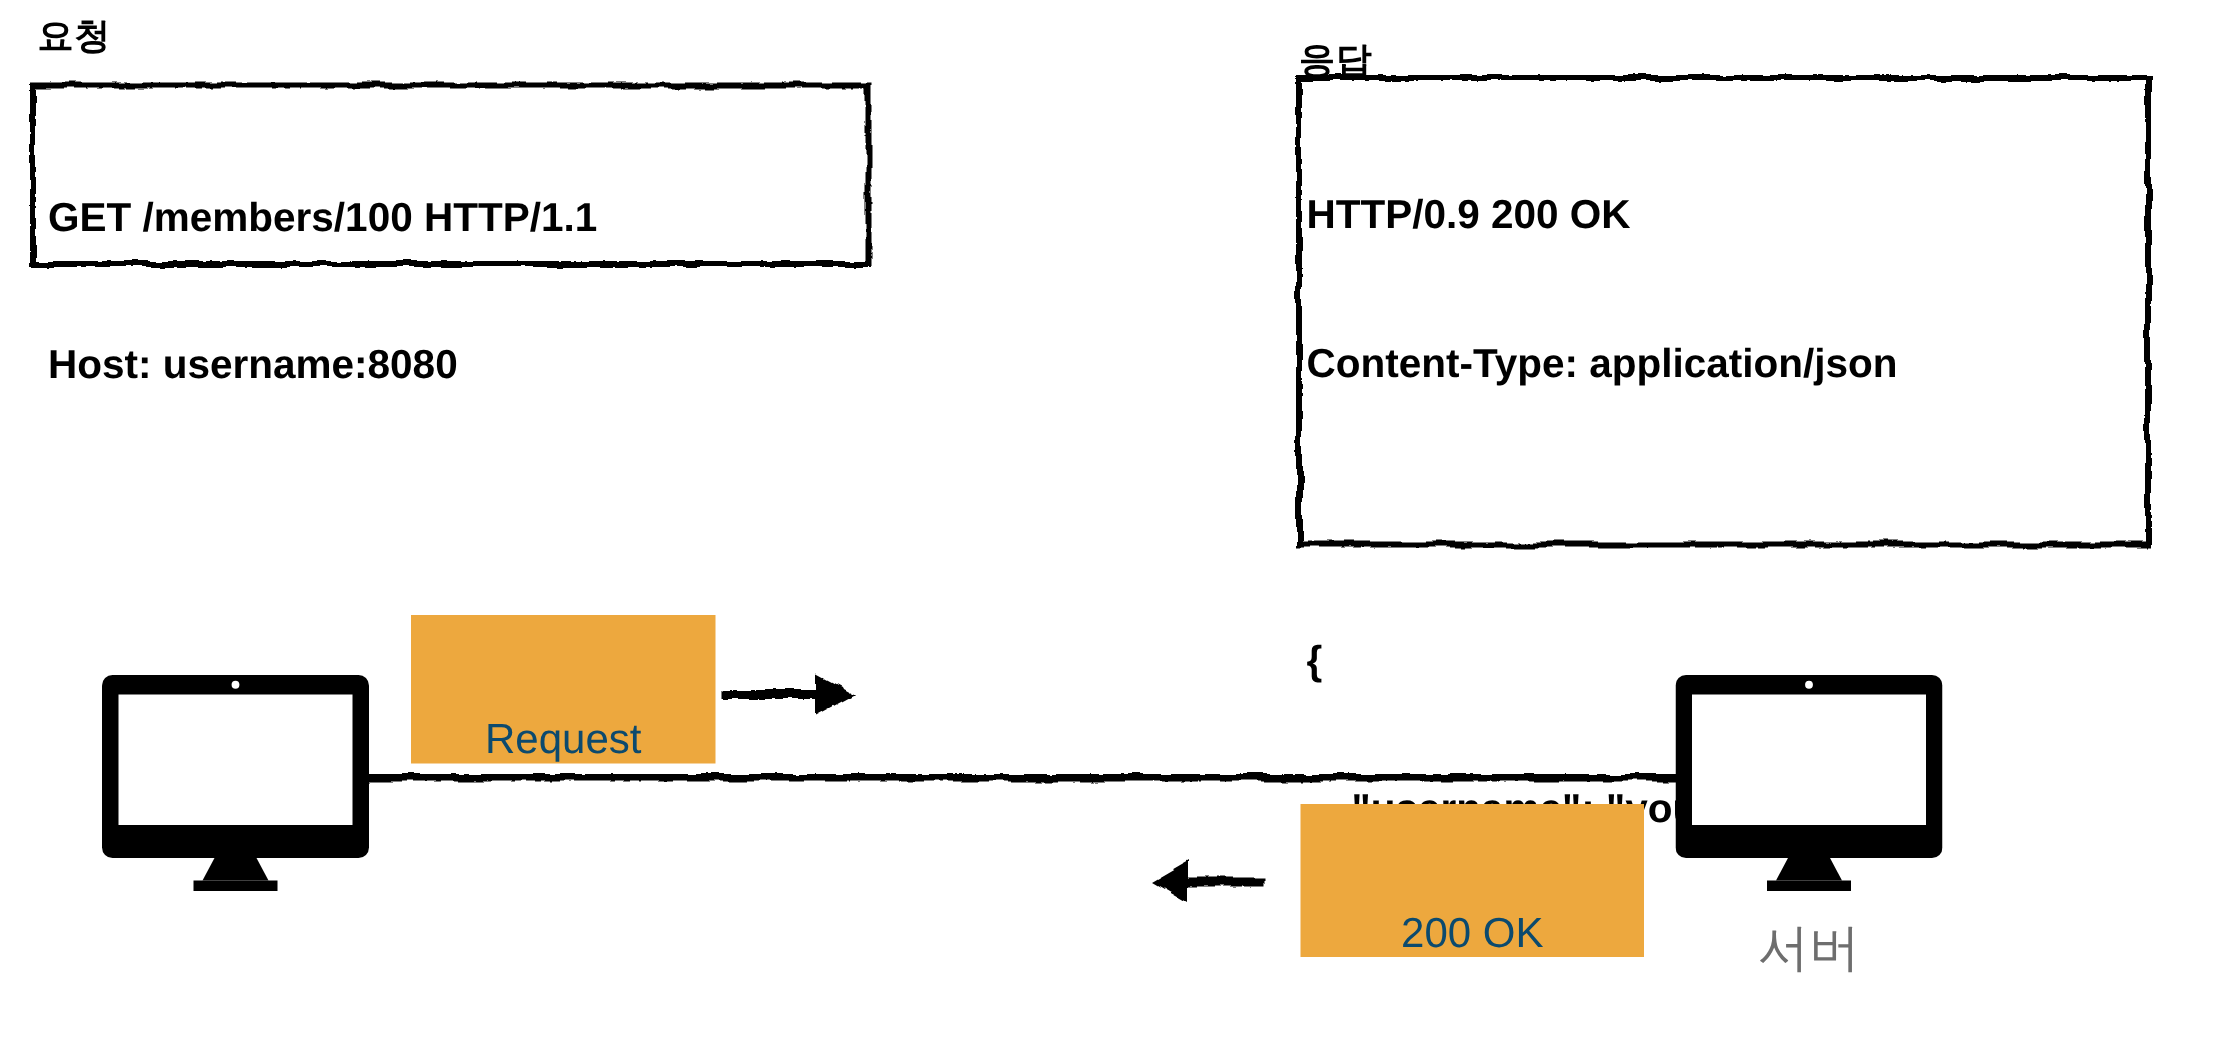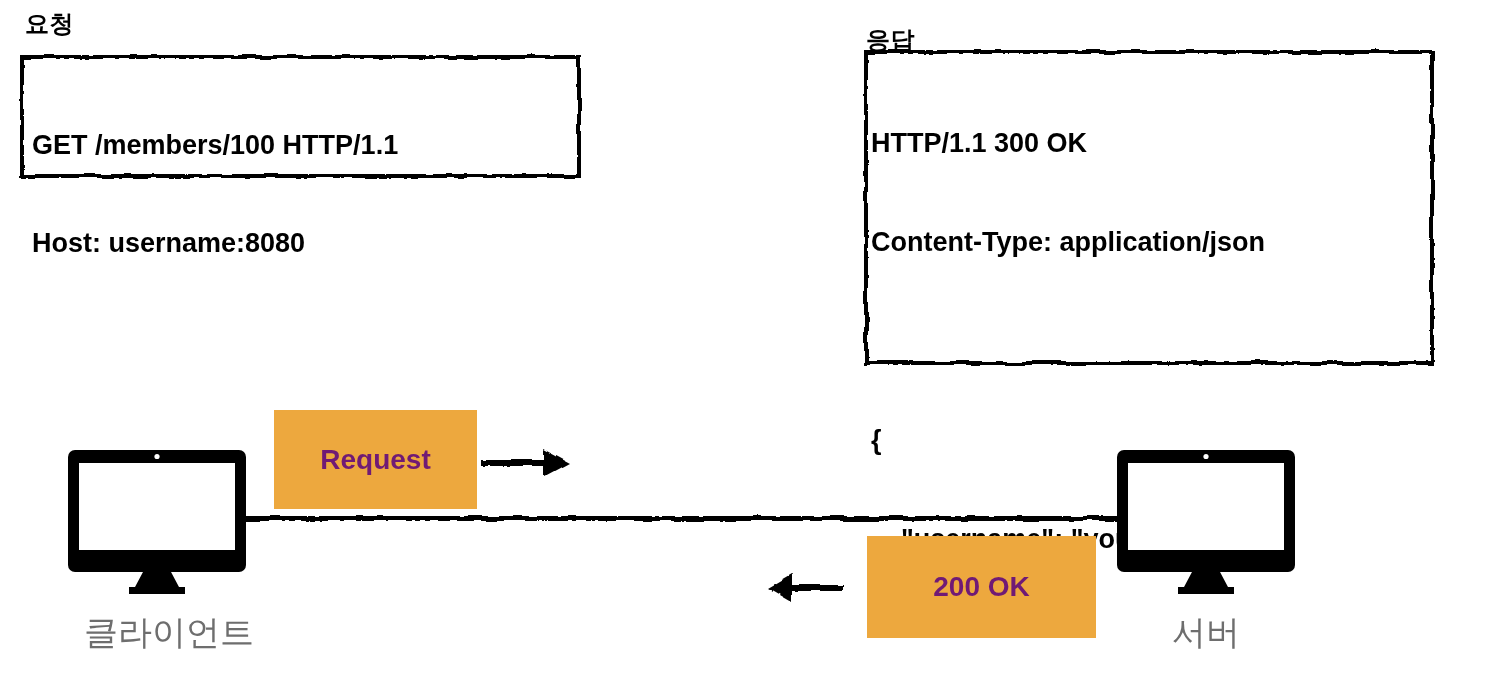--- a/index.html
+++ b/index.html
@@ -33,25 +33,25 @@
     color: #000;
     font-weight: bold;
     font-size: 27px;
     white-space: pre;
   }
   .code-line { line-height: 37px; min-height: 37px; }
   .request-code .code-line { line-height: 36px; min-height: 36px; }
 
   .badge {
     background: #EDA83E;
-    color: #701a75;
-    font-weight: bold;
+    color: #0c4a6e;
+    font-weight: normal;
     font-size: 28px;
     display: flex;
-    align-items: center;
+    align-items: flex-end;
     justify-content: center;
   }
 
   .conn-line {
     background: #000;
     filter: url(#roughen);
   }
 
   .host-label {
     color: #6E6E6E;
@@ -87,42 +87,41 @@
       <div class="code-line">GET /members/100 HTTP/1.1</div>
       <div class="code-line">Host: username:8080</div>
     </div>
   </div>
 
   <div class="abs panel-title" style="left:866px; top:24px;">응답</div>
 
   <div class="abs msg-box" style="left:864px; top:50px; width:570px; height:315px;">
     <div class="sketch-border"></div>
     <div class="code" style="left:7px; top:13px;">
-      <div class="code-line">HTTP/1.1 300 OK</div>
+      <div class="code-line">HTTP/0.9 200 OK</div>
       <div class="code-line">Content-Type: application/json</div>
       <div class="code-line"></div>
       <div class="code-line">{</div>
       <div class="code-line">    "username": "young",</div>
       
       
     </div>
   </div>
 
   <div class="abs conn-line" style="left:246px; top:516px; width:872px; height:5px;"></div>
 
   <div class="abs" style="left:68px; top:450px;">
     <svg class="monitor-svg" width="178" height="145" viewBox="0 0 178 145">
       <rect x="0" y="0" width="178" height="122" rx="7" fill="#000"></rect>
       <rect x="11" y="13" width="156" height="87" fill="#fff"></rect>
       <circle cx="89" cy="6.5" r="2.6" fill="#fff"></circle>
       <path d="M75,122 L103,122 L111,137 L67,137 Z" fill="#000"></path>
       <rect x="61" y="137" width="56" height="7" fill="#000"></rect>
     </svg>
   </div>
-  <div class="abs host-label" style="left:80px; top:613px; width:178px;">클라이언트</div>
 
   <div class="abs" style="left:1117px; top:450px;">
     <svg class="monitor-svg" width="178" height="145" viewBox="0 0 178 145">
       <rect x="0" y="0" width="178" height="122" rx="7" fill="#000"></rect>
       <rect x="11" y="13" width="156" height="87" fill="#fff"></rect>
       <circle cx="89" cy="6.5" r="2.6" fill="#fff"></circle>
       <path d="M75,122 L103,122 L111,137 L67,137 Z" fill="#000"></path>
       <rect x="61" y="137" width="56" height="7" fill="#000"></rect>
     </svg>
   </div>

